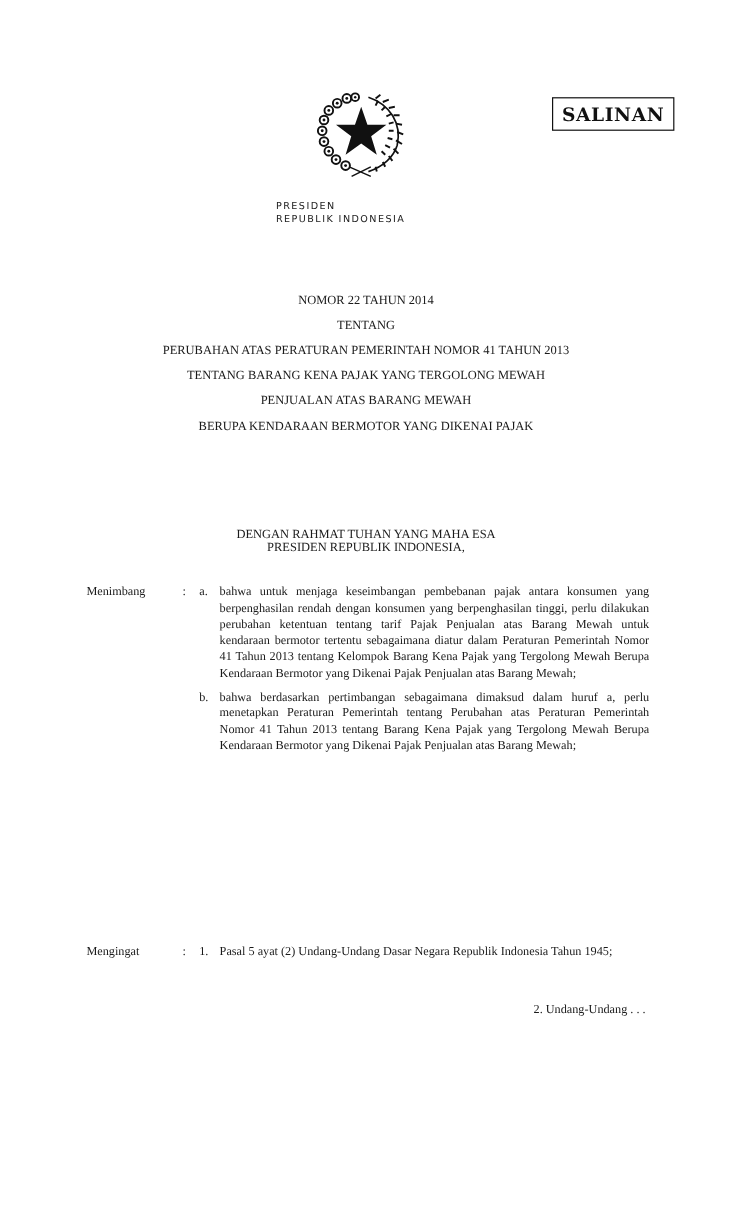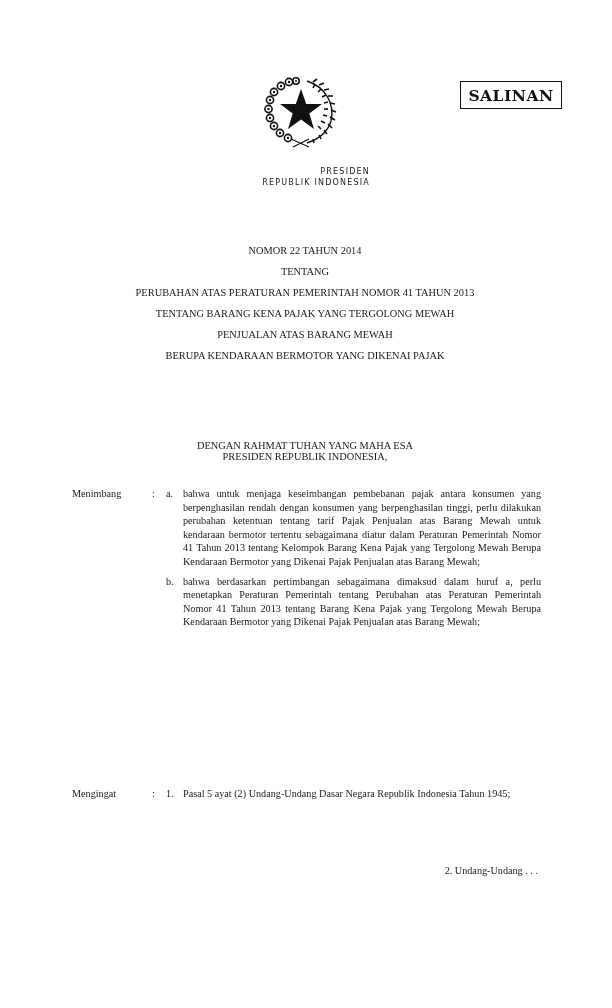--- a/index.html
+++ b/index.html
@@ -3,21 +3,21 @@
   <meta charset="utf-8">
   <style>
     html, body { margin: 0; padding: 0; background: #ffffff; }
     body {
       width: 612px; height: 1008px; position: relative; overflow: hidden;
       font-family: "DejaVu Serif", "Liberation Serif", serif;
       color: #1a1a1a;
     }
     .emblem { position: absolute; left: 263px; top: 73px; width: 76px; height: 76px; }
     .emblem-caption {
-      position: absolute; left: 230px; width: 140px; text-align: right;
+      position: absolute; left: 230px; width: 140px; text-align: left;
       font-family: "DejaVu Sans", "Liberation Sans", sans-serif;
       font-size: 8px; letter-spacing: 1.2px; color: #222; line-height: 11px;
     }
     .cap1 { top: 166px; }
     .cap2 { top: 177px; }
     .salinan {
       position: absolute; left: 428px; top: 81px; width: 102px; height: 28px;
       border: 1.5px solid #111; box-sizing: border-box;
       font-family: "DejaVu Serif", "Liberation Serif", serif;
       font-weight: bold; font-size: 15.5px; letter-spacing: 0.5px;
@@ -46,21 +46,21 @@
     .item { position: relative; }
     .item-marker { position: absolute; left: 94px; top: 0; }
     .item-text {
       margin-left: 111px; text-align: justify; text-align-last: left;
       width: 358px;
     }
     .menimbang { top: 487px; }
     .menimbang .item-b { margin-top: 6px; }
     .mengingat { top: 787px; }
     .continuation {
-      position: absolute; right: 74px; top: 865px;
+      position: absolute; right: 74px; top: 836px;
       font-family: "Liberation Serif", "DejaVu Serif", serif;
       font-size: 10.2px;
     }
   </style>
 </head>
 <body>
 
 <div class="emblem">
   <svg width="76" height="76" viewBox="0 0 76 76">
 

